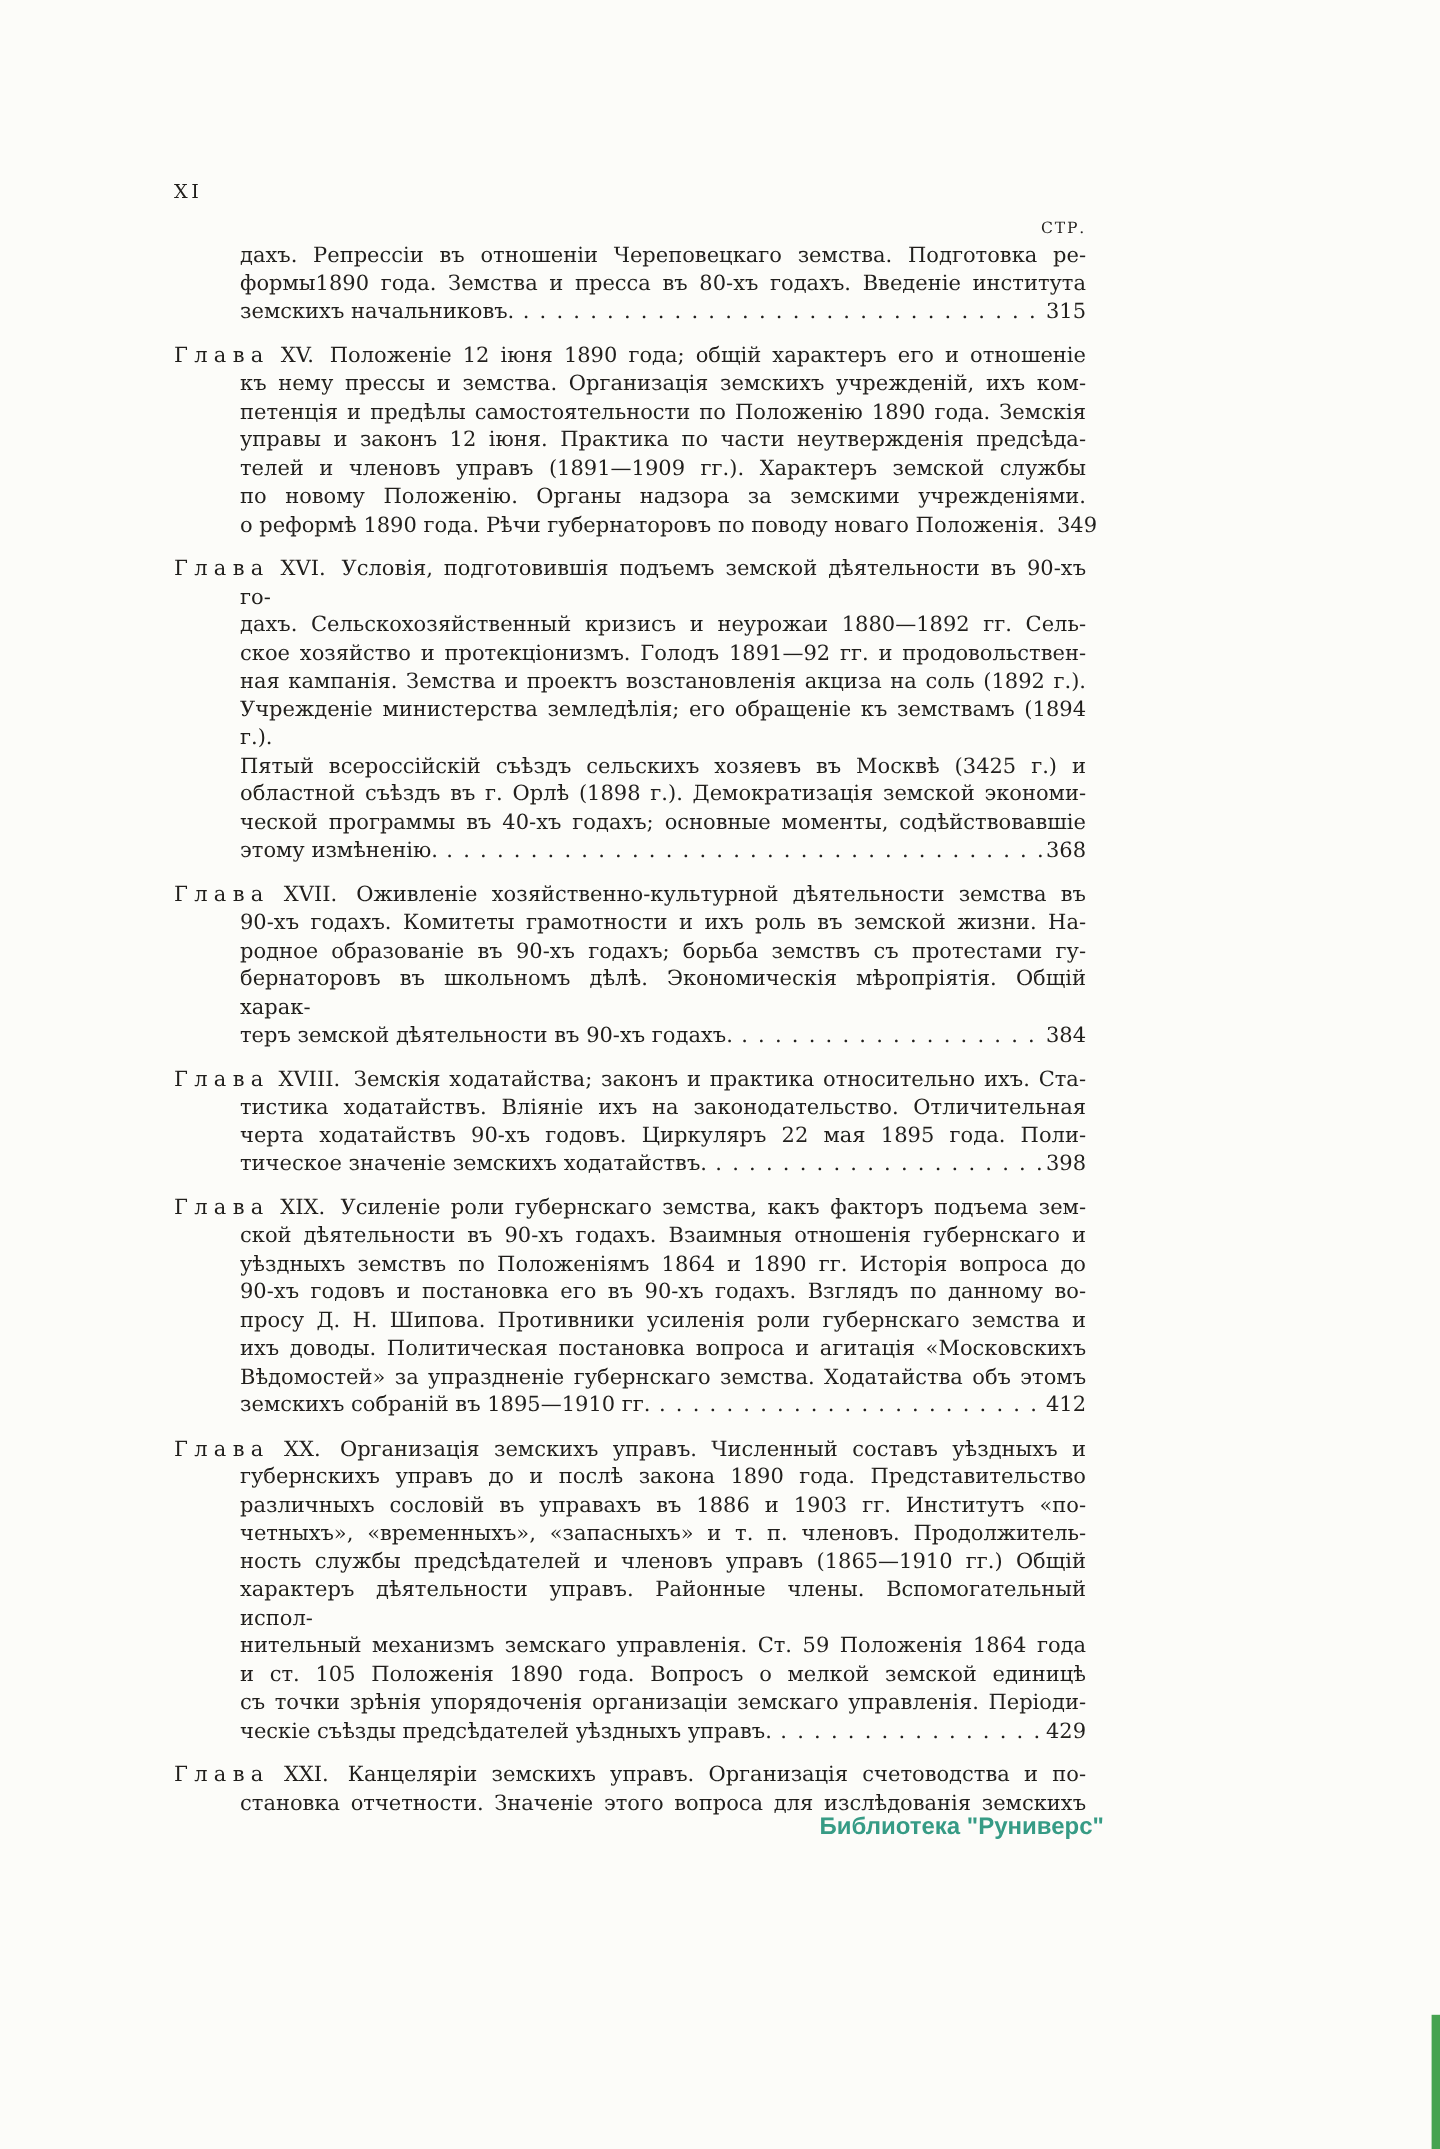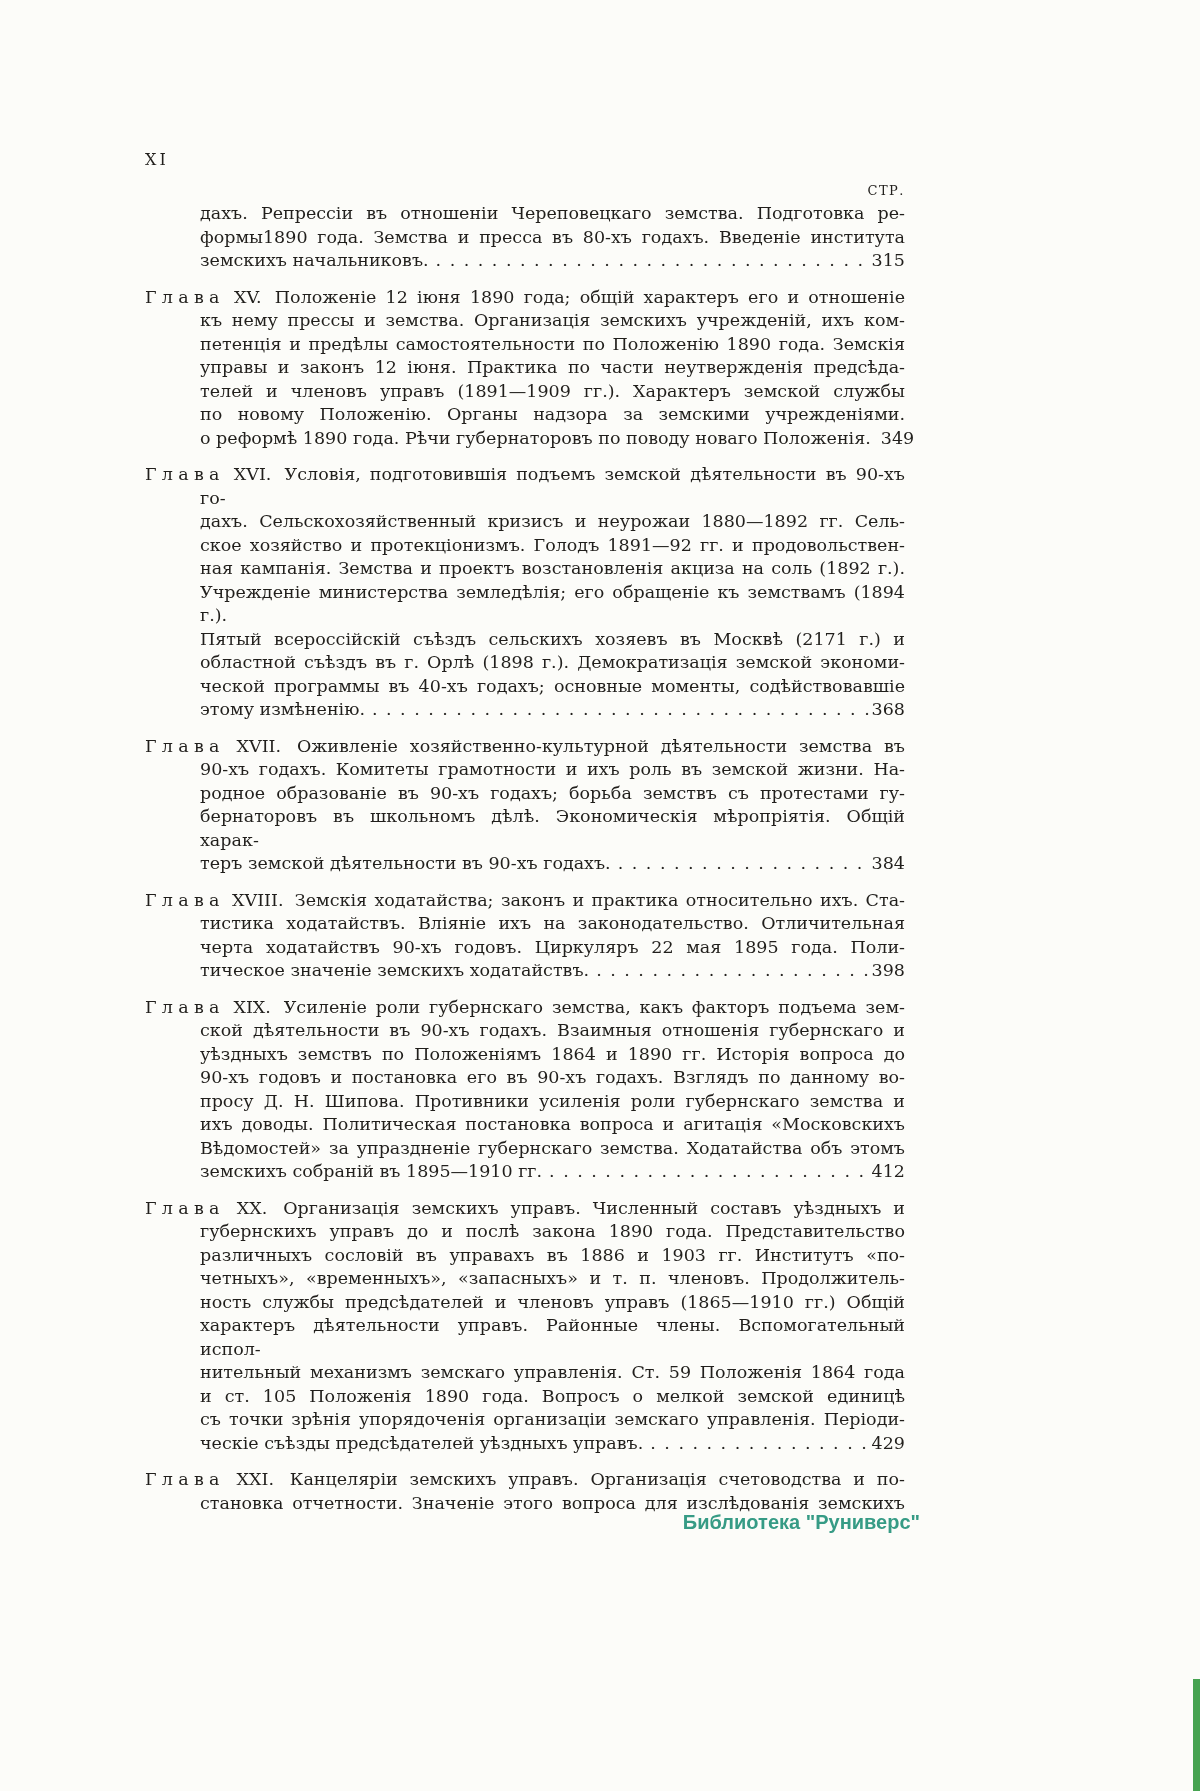--- a/index.html
+++ b/index.html
@@ -108,21 +108,21 @@
 
     <div class="entry">
       <div class="line first">
         <span class="chapter-label"><span class="glava">Глава</span> <span>XVI.</span></span>
         <span>Условія, подготовившія подъемъ земской дѣятельности въ 90-хъ го-</span>
       </div>
       <div class="line">дахъ. Сельскохозяйственный кризисъ и неурожаи 1880—1892 гг. Сель-</div>
       <div class="line">ское хозяйство и протекціонизмъ. Голодъ 1891—92 гг. и продовольствен-</div>
       <div class="line">ная кампанія. Земства и проектъ возстановленія акциза на соль (1892 г.).</div>
       <div class="line">Учрежденіе министерства земледѣлія; его обращеніе къ земствамъ (1894 г.).</div>
-      <div class="line">Пятый всероссійскій съѣздъ сельскихъ хозяевъ въ Москвѣ (2171 г.) и</div>
+      <div class="line">Пятый всероссійскій съѣздъ сельскихъ хозяевъ въ Москвѣ (3425 г.) и</div>
       <div class="line">областной съѣздъ въ г. Орлѣ (1898 г.). Демократизація земской экономи-</div>
       <div class="line">ческой программы въ 40-хъ годахъ; основные моменты, содѣйствовавшіе</div>
       <div class="line last">
         <span class="lt">этому измѣненію.</span>
         <span class="dots">....................................................................</span>
         <span class="pnum">368</span>
       </div>
     </div>
 
     <div class="entry">

